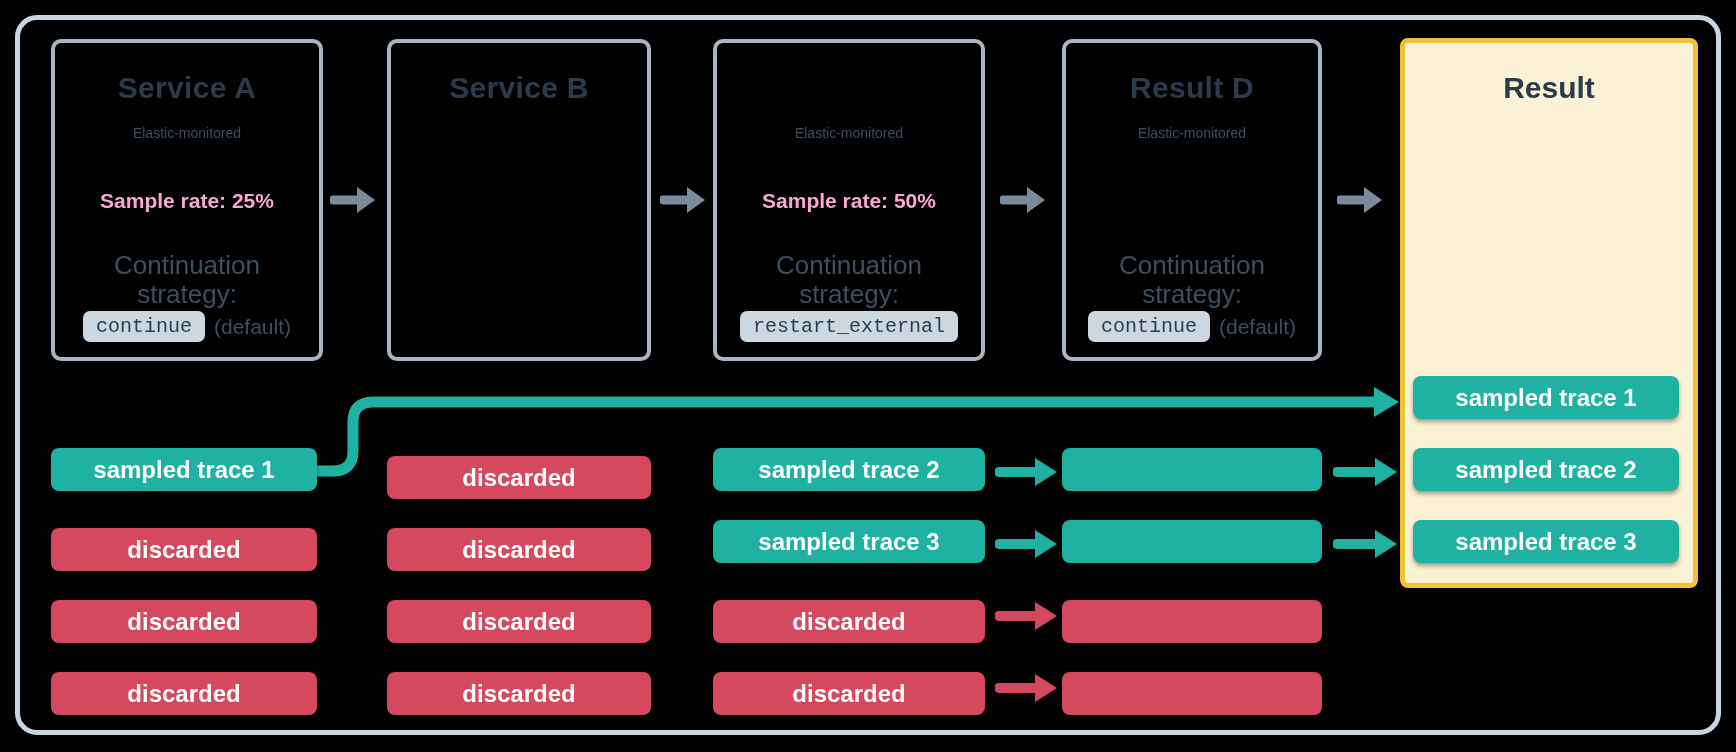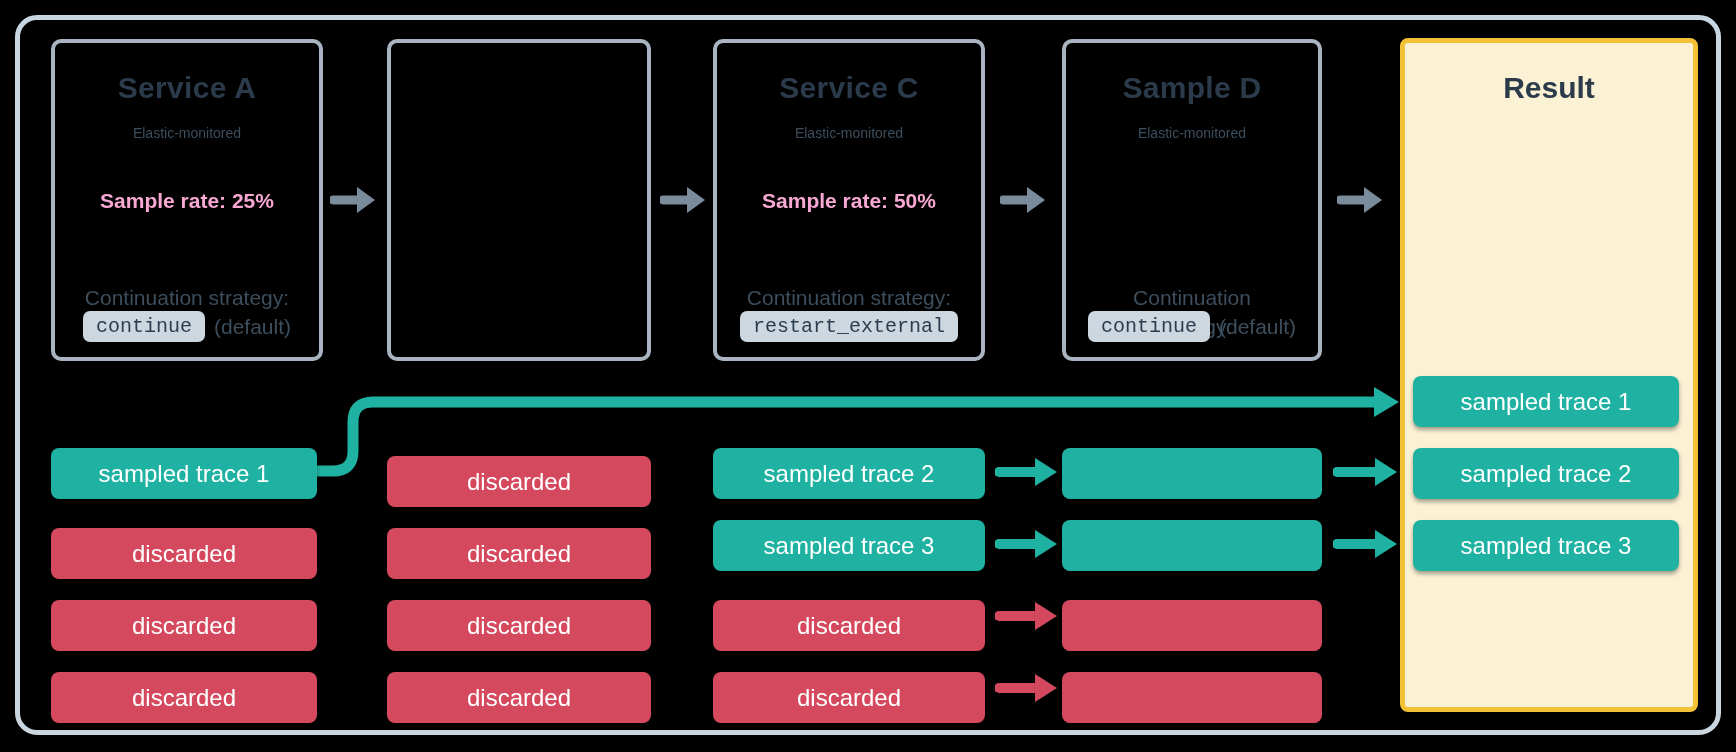--- a/index.html
+++ b/index.html
@@ -27,47 +27,47 @@
   .svc-sub{
     position:absolute;top:82px;left:0;right:0;text-align:center;
     font-size:14px;font-weight:500;color:#3D4E5D;
   }
   .svc-rate{
     position:absolute;top:146px;left:0;right:0;text-align:center;
     font-size:21px;font-weight:700;color:#f9a8d4;
   }
   .svc-strategy{
     position:absolute;top:208px;left:28px;right:28px;text-align:center;
-    font-size:21px;line-height:29px;font-weight:500;color:#3D4E5D;margin-top:32px;
+    font-size:26px;line-height:29px;font-weight:500;color:#3D4E5D;
   }
   .badge-row{
     position:absolute;top:268px;left:0;right:0;
     display:flex;justify-content:center;align-items:center;gap:9px;
   }
   .code-badge{
     background:#CDD7E0;color:#2C3D4D;border-radius:7px;
     font-family:"Liberation Mono","DejaVu Sans Mono",monospace;
     font-size:20px;padding:4px 13px;white-space:nowrap;
   }
   .badge-suffix{font-size:21px;font-weight:400;color:#3D4E5D;white-space:nowrap;}
   .badge-suffix:empty{display:none;}
   
   .result-box{
-    position:absolute;left:1400px;top:38px;width:298px;height:674px;box-sizing:border-box;
+    position:absolute;left:1400px;top:38px;width:298px;height:550px;box-sizing:border-box;
     background:#FBF2D5;border:5px solid #F3C135;border-radius:8px;
     box-shadow:-3px 3px 6px rgba(0,0,0,.35);
   }
   .result-title{
     margin-top:28px;text-align:center;font-size:30px;font-weight:700;color:#2B3B4B;
   }
   
   .chip{
-    position:absolute;height:51px;border-radius:8px;box-sizing:border-box;
+    position:absolute;height:43px;border-radius:8px;box-sizing:border-box;
     display:flex;align-items:center;justify-content:center;
-    color:#FFFFFF;font-size:24px;font-weight:400;
+    color:#FFFFFF;font-size:24px;font-weight:700;
     box-shadow:0 3px 4px rgba(0,0,0,.35);z-index:3;
   }
   .chip.sampled{background:#1FB2A2;}
   .chip.discarded{background:#D5495F;margin-top:8px;}
   .col-a{left:51px;width:266px;}
   .col-b{left:387px;width:264px;}
   .col-c{left:713px;width:272px;}
   .col-d{left:1062px;width:260px;}
   .col-r{left:1413px;width:266px;}
   .row-0{top:376px;}
@@ -91,35 +91,35 @@
     <div class="svc-sub">Elastic-monitored</div>
     <div class="svc-rate">Sample rate: 25%</div>
     <div class="svc-strategy">Continuation strategy:</div>
     <div class="badge-row">
       <span class="code-badge">continue</span>
       <span class="badge-suffix">(default)</span>
     </div>
   </div>
 
   <div class="svc-box svc-b">
+    <div class="svc-title">Service B</div>
   </div>
 
   <div class="svc-box svc-c">
-    <div class="svc-title">Service C</div>
     <div class="svc-sub">Elastic-monitored</div>
     <div class="svc-rate">Sample rate: 50%</div>
     <div class="svc-strategy">Continuation strategy:</div>
     <div class="badge-row">
       <span class="code-badge">restart_external</span>
 
     </div>
   </div>
 
   <div class="svc-box svc-d">
-    <div class="svc-title">Sample D</div>
+    <div class="svc-title">Result D</div>
     <div class="svc-sub">Elastic-monitored</div>
     <div class="svc-strategy">Continuation strategy:</div>
     <div class="badge-row">
       <span class="code-badge">continue</span>
       <span class="badge-suffix">(default)</span>
     </div>
   </div>
 
   <div class="result-box">
     <div class="result-title">Result</div>

